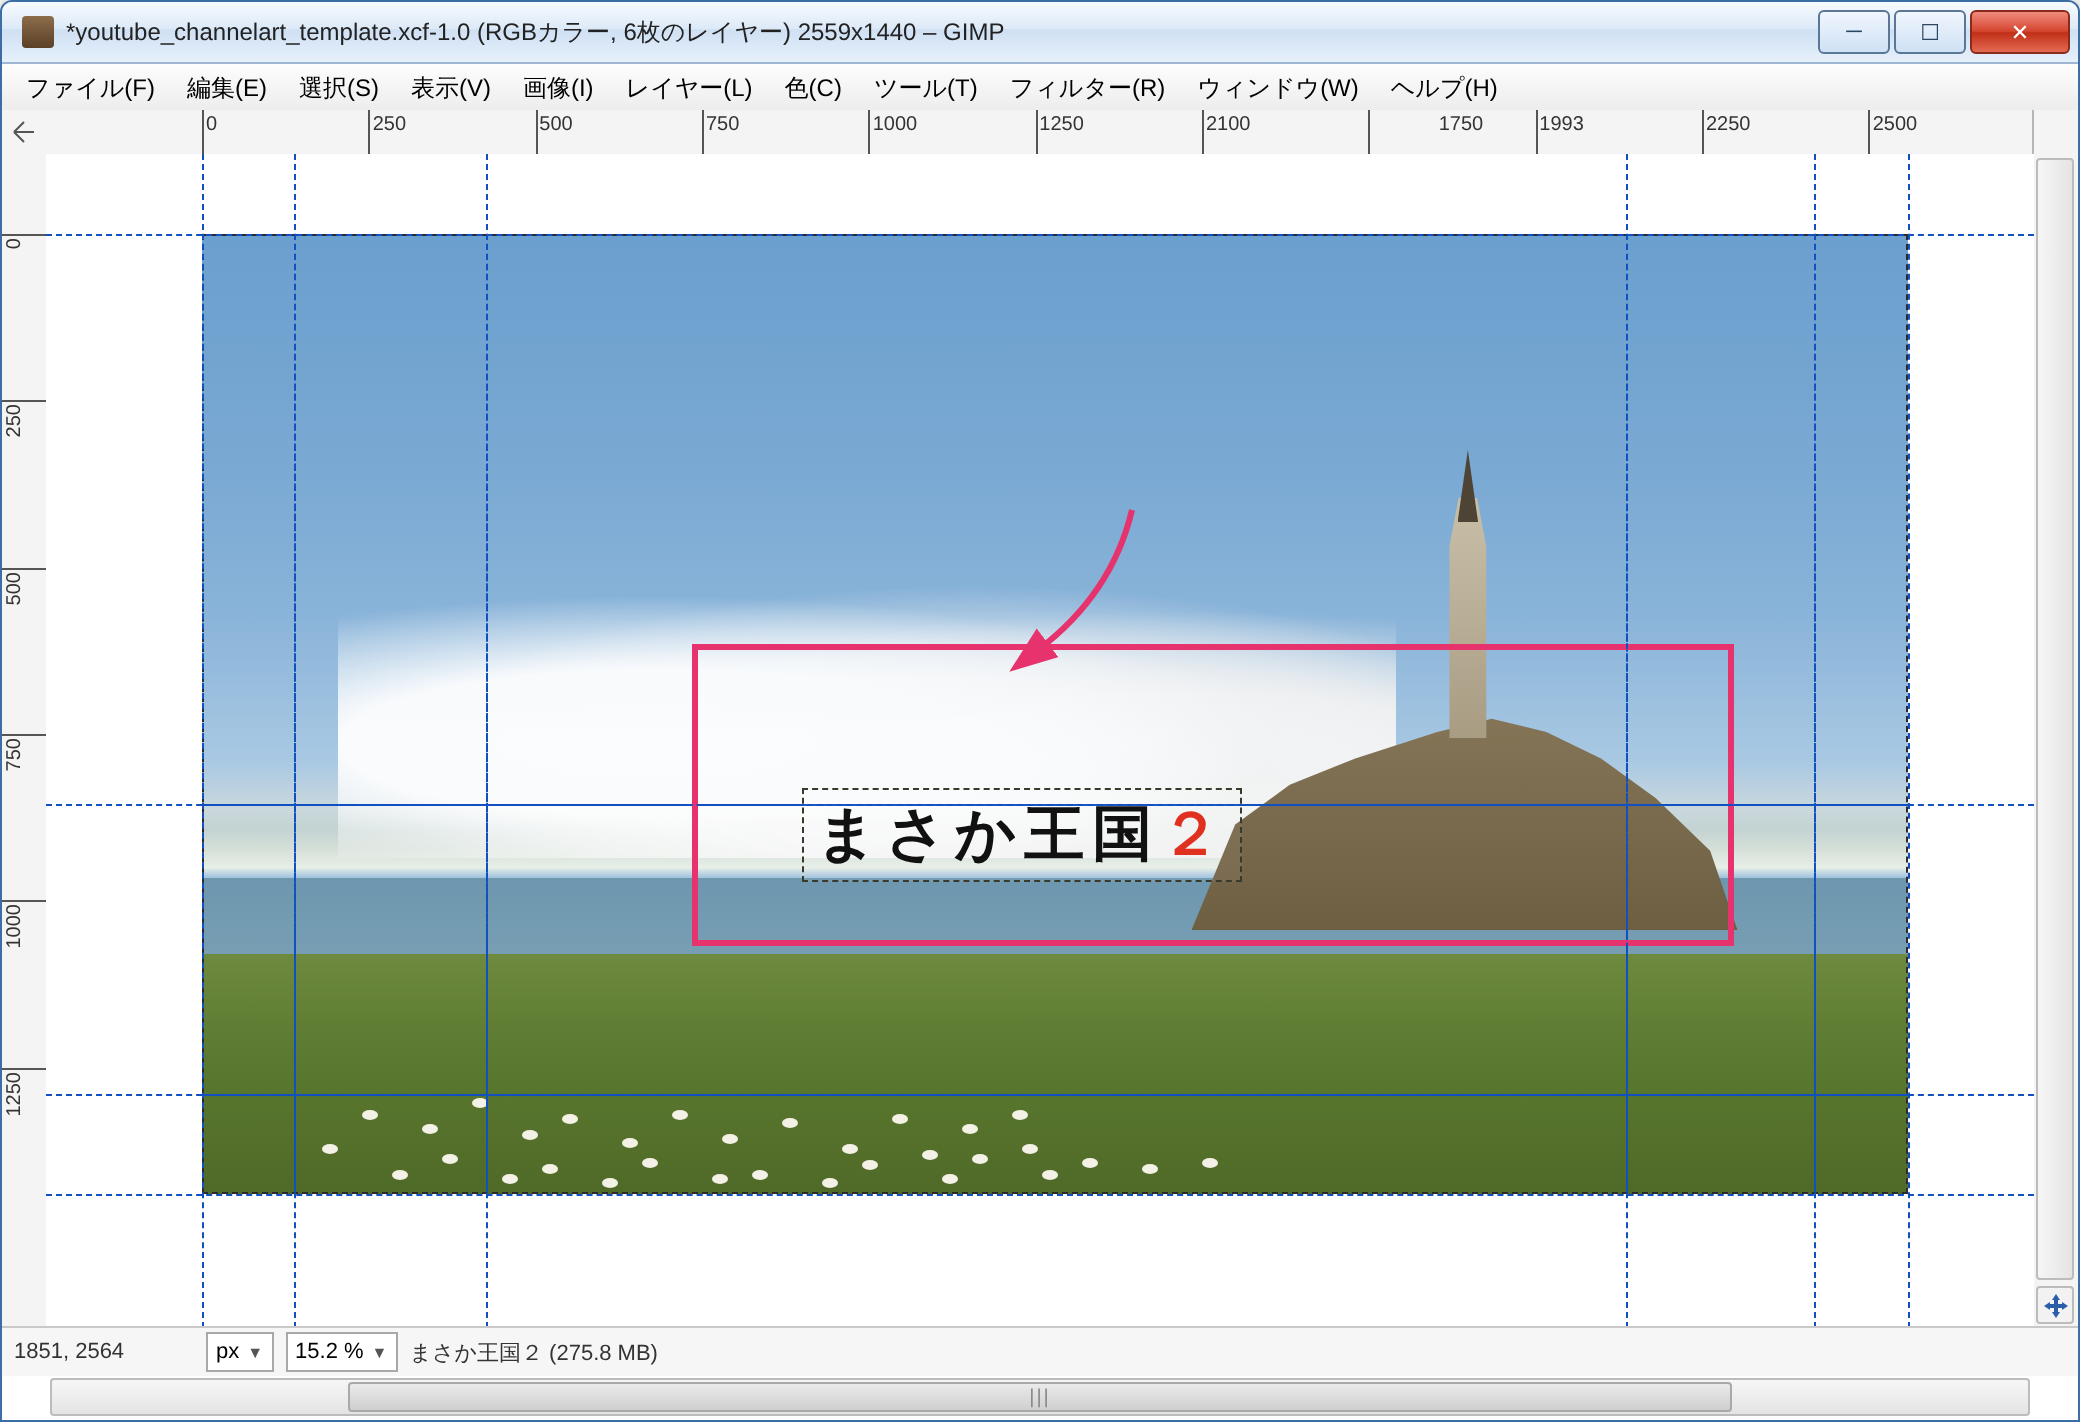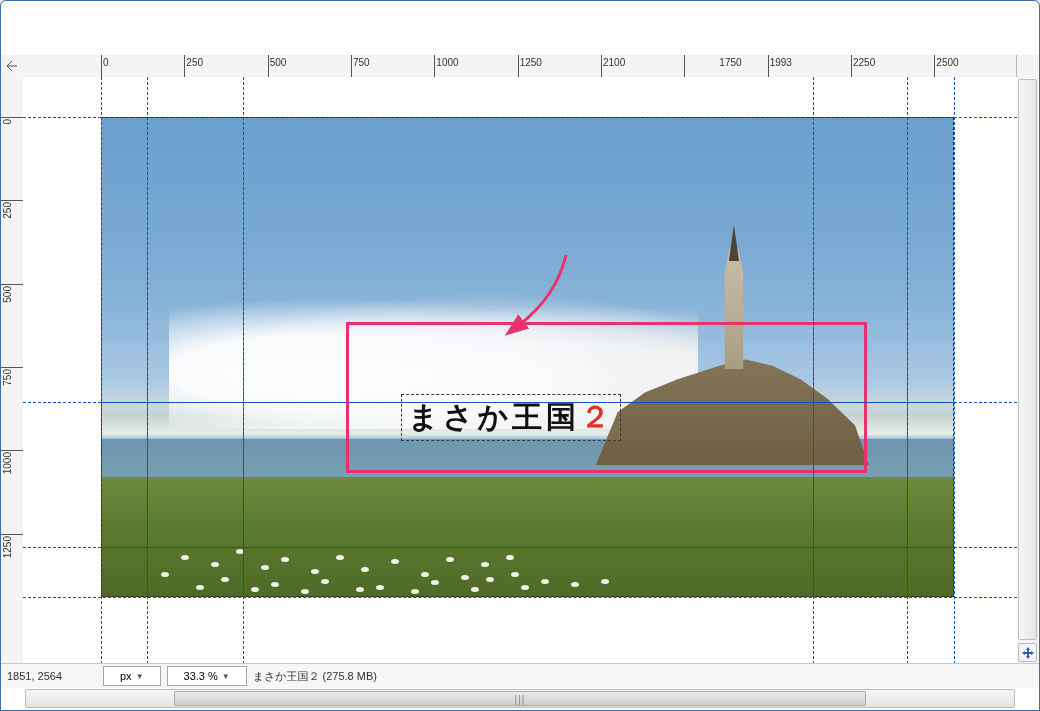--- a/index.html
+++ b/index.html
@@ -37,34 +37,56 @@
 .guide-v{position:absolute;top:0;bottom:0;border-left:1px dashed #1050c0}
 .safe-box{position:absolute;border:3px solid #e6336d}
 .annot{position:absolute;color:#ff2a7a;font-weight:bold;font-size:24px;text-shadow:-1px -1px 0 #fff,1px -1px 0 #fff,-1px 1px 0 #fff,1px 1px 0 #fff,0 0 3px #fff}
 .arrow-svg{position:absolute;pointer-events:none}
 .text-layer{position:absolute;border:1px dashed #3a3a2c;background:rgba(255,255,255,.05);padding:2px 6px;font-size:30px;font-weight:bold;letter-spacing:4px;font-family:"Yu Mincho","MS Mincho",serif}
 .text-layer .blk{color:#111}
 .text-layer .red{color:#e03020}
 .navpad{position:absolute;right:2px;bottom:2px;width:17px;height:17px;display:flex;align-items:center;justify-content:center;background:#f2f2f2;border:1px solid #bcbcbc;border-radius:2px}
 .statusbar{position:absolute;left:0;right:0;bottom:22px;height:24px;background:#f6f6f6;border-top:1px solid #c9c9c9;display:flex;align-items:center;gap:6px;padding:0 6px}
 .statusbar .coord{width:90px;font-size:11px;color:#333}
-.statusbar .combo{height:18px;border:1px solid #a8a8a8;background:#fff;display:flex;align-items:center;padding:0 16px;font-size:11px;cursor:pointer}
+.statusbar .combo{height:18px;border:1px solid #a8a8a8;background:#fff;display:flex;align-items:center;padding:0 4px;font-size:11px;cursor:pointer}
 .statusbar .combo .dd{margin-left:4px;font-size:8px;color:#555}
 .statusbar .layer-info{font-size:11px;color:#333}
 .h-scroll{position:absolute;left:22px;right:22px;bottom:0;height:17px;background:linear-gradient(#f6f6f6,#e4e4e4);border:1px solid #bcbcbc;border-radius:2px;margin:2px}
 .h-scroll .thumb{position:absolute;left:15%;right:15%;top:1px;bottom:1px;background:linear-gradient(#eaeaea,#cfcfcf);border:1px solid #a9a9a9;border-radius:2px}
 .h-scroll .grip{position:absolute;left:50%;top:50%;transform:translate(-50%,-50%);font-size:10px;color:#888;letter-spacing:1px}
 .canvas-border{position:absolute;border:1px dashed #2b2b2b;pointer-events:none}
 </style>
 </head>
 <body>
 
 <div class="window">
 
-
+  <div class="titlebar">
+    <div class="app-icon"></div>
+    <div class="title-text">*youtube_channelart_template.xcf-1.0 (RGBカラー, 6枚のレイヤー) 2559x1440 – GIMP</div>
+    <div class="win-buttons">
+      <div class="win-btn">─</div>
+      <div class="win-btn">☐</div>
+      <div class="win-btn close">✕</div>
+    </div>
+  </div>
+
+  <div class="menubar">
+    <span>ファイル(F)</span>
+    <span>編集(E)</span>
+    <span>選択(S)</span>
+    <span>表示(V)</span>
+    <span>画像(I)</span>
+    <span>レイヤー(L)</span>
+    <span>色(C)</span>
+    <span>ツール(T)</span>
+    <span>フィルター(R)</span>
+    <span>ウィンドウ(W)</span>
+    <span>ヘルプ(H)</span>
+  </div>
 
   <div class="ruler-corner">
     <svg viewBox="0 0 12 12">
         <path d="M1 6 L6 1 M1 6 L6 11 M1 6 H11" stroke="#555" fill="none" stroke-width="1"></path>
       </svg>
   </div>
   <div class="h-ruler" id="h-ruler">
       <div class="tick" style="left: 78px;"></div>
       <div class="label" style="left: 80px;">0</div>
       <div class="tick" style="left: 161.333px;"></div>
@@ -197,21 +219,21 @@
       <div class="guide-v" style="left: 931px; top: 0px; bottom: 0px;"></div>
     </div>
 
   <div class="statusbar">
     <div class="coord">1851, 2564</div>
     <div class="combo">
         <span>px</span>
         <span class="dd">▼</span>
       </div>
     <div class="combo">
-        <span>33.3 %</span>
+        <span>15.2 %</span>
         <span class="dd">▼</span>
       </div>
     <div class="layer-info">まさか王国２ (275.8 MB)</div>
   </div>
 
   <div class="h-scroll">
     <div class="thumb">
         <div class="grip">|||</div>
       </div>
   </div>

